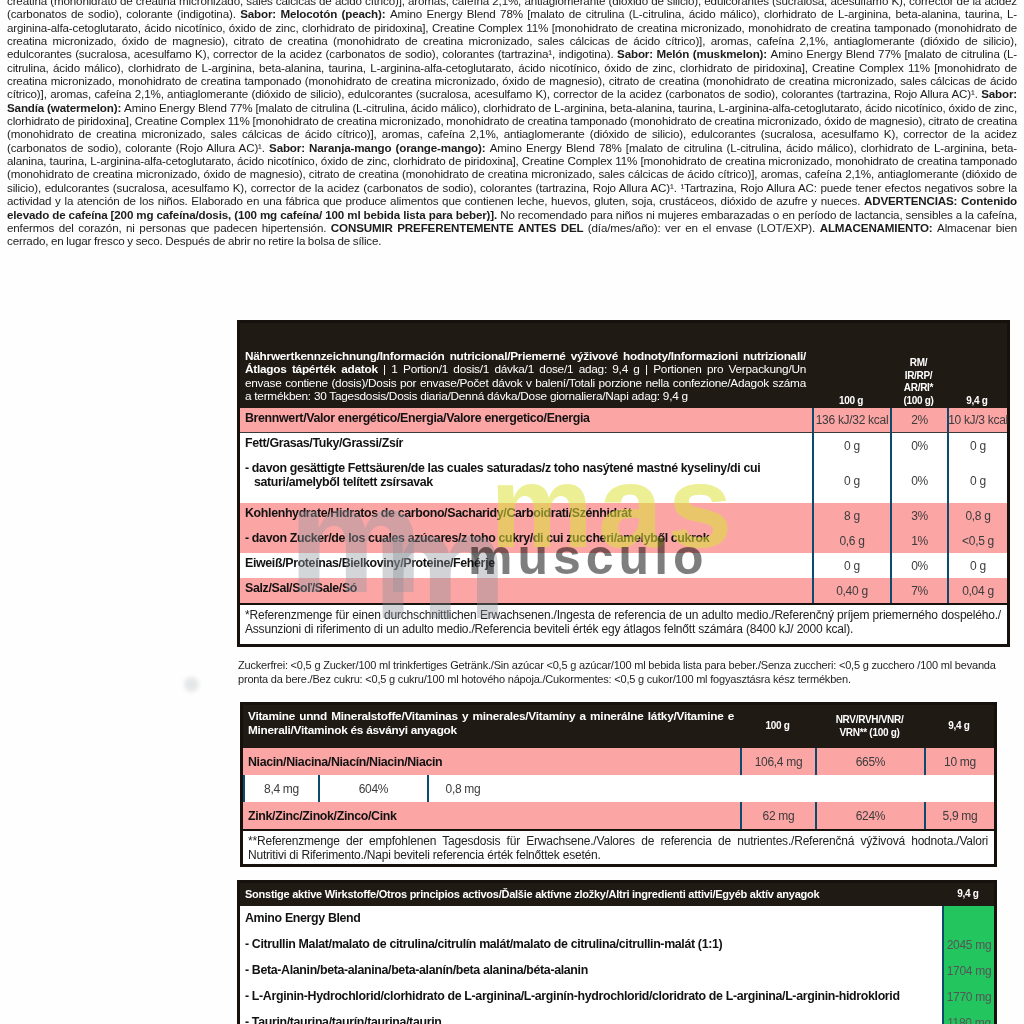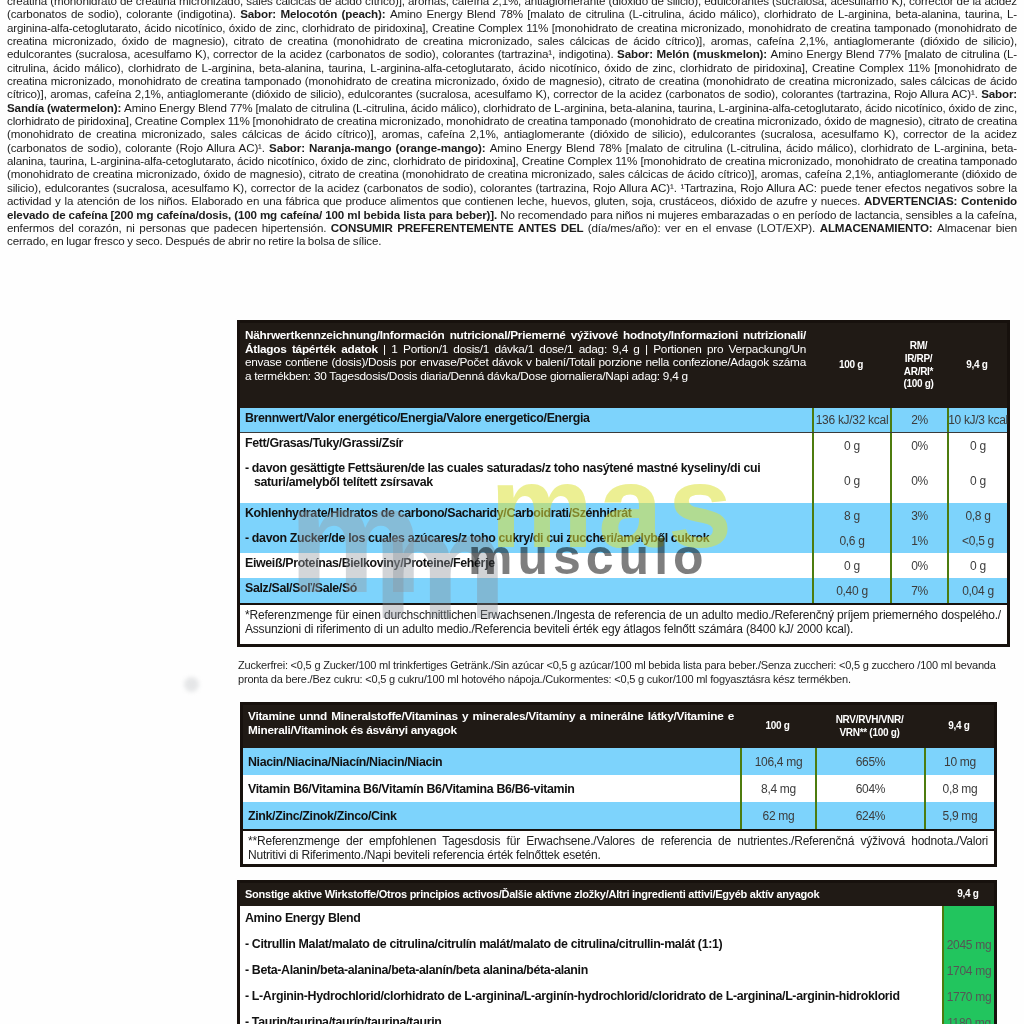--- a/index.html
+++ b/index.html
@@ -18,32 +18,32 @@
   
   .tbl{position:absolute;box-sizing:border-box;border:3px solid #17110d;background:#fff;}
   .t-head{background:#201a15;color:#fff;display:flex;box-sizing:border-box;}
   .t-title{flex:0 0 auto;padding:6px 6px 4px 5px;box-sizing:border-box;
     font-size:11.8px;line-height:13.6px;letter-spacing:-0.25px;text-align:justify;}
   .t-title .b{font-weight:bold;}
   .hcell{display:flex;flex-direction:column;align-items:center;justify-content:center;
     font-weight:bold;font-size:10px;letter-spacing:-0.3px;line-height:12.8px;
     box-sizing:border-box;white-space:nowrap;}
   .t-row{display:flex;box-sizing:border-box;align-items:stretch;}
-  .shade{background:#7dd3fc;}
+  .shade{background:#fca5a5;}
   .t-label{flex:0 0 auto;box-sizing:border-box;padding:4px 4px 2px 5px;
     font-weight:bold;font-size:12.4px;line-height:13.6px;letter-spacing:-0.35px;color:#121212;}
   .t-label.sub{padding-left:14px;text-indent:-9px;}
-  .vcell{box-sizing:border-box;border-left:2px solid #4d7c0f;
+  .vcell{box-sizing:border-box;border-left:2px solid #0c4a6e;
     display:flex;align-items:center;justify-content:center;
     font-size:12px;letter-spacing:-0.3px;color:#3c3c3c;white-space:nowrap;}
   .t-foot{box-sizing:border-box;border-top:2.5px solid #17110d;padding:3px 6px 2px 5px;
     font-size:12px;line-height:14px;letter-spacing:-0.2px;color:#222;text-align:justify;}
   
   #t1{left:237px;top:320px;width:773px;}
-  #t1 .t-head{min-height:85px;}
+  #t1 .t-head{min-height:85px;align-items:flex-end;}
   #t1 .t-title{width:572px;}
   #t1 .w1{width:78px;} #t1 .w2{width:57px;} #t1 .w3{width:60px;}
   #t1 .t-row{min-height:25px;}
   #t1 .t-row.tall{min-height:45px;}
   #t1 .t-row.first{border-bottom:1.5px solid #3a3a3a;}
   #t1 .t-label{width:572px;}
   #t1 .t-foot{min-height:41px;}
   
   .sugar-note{position:absolute;left:238px;top:659px;width:776px;
     font-size:11px;line-height:13.6px;letter-spacing:-0.2px;color:#1f1f1f;text-align:left;}
@@ -159,21 +159,20 @@
       </div>
   </div>
   <div>
       <div class="t-row shade">
         <div class="t-label">Niacin/Niacina/Niacín/Niacin/Niacin</div>
         <div class="vcell w1">106,4 mg</div>
         <div class="vcell w2">665%</div>
         <div class="vcell w3">10 mg</div>
       </div>
       <div class="t-row">
-        <div class="t-label">Vitamin B6/Vitamina B6/Vitamín B6/Vitamina B6/B6-vitamin</div>
         <div class="vcell w1">8,4 mg</div>
         <div class="vcell w2">604%</div>
         <div class="vcell w3">0,8 mg</div>
       </div>
       <div class="t-row shade">
         <div class="t-label">Zink/Zinc/Zinok/Zinco/Cink</div>
         <div class="vcell w1">62 mg</div>
         <div class="vcell w2">624%</div>
         <div class="vcell w3">5,9 mg</div>
       </div>

